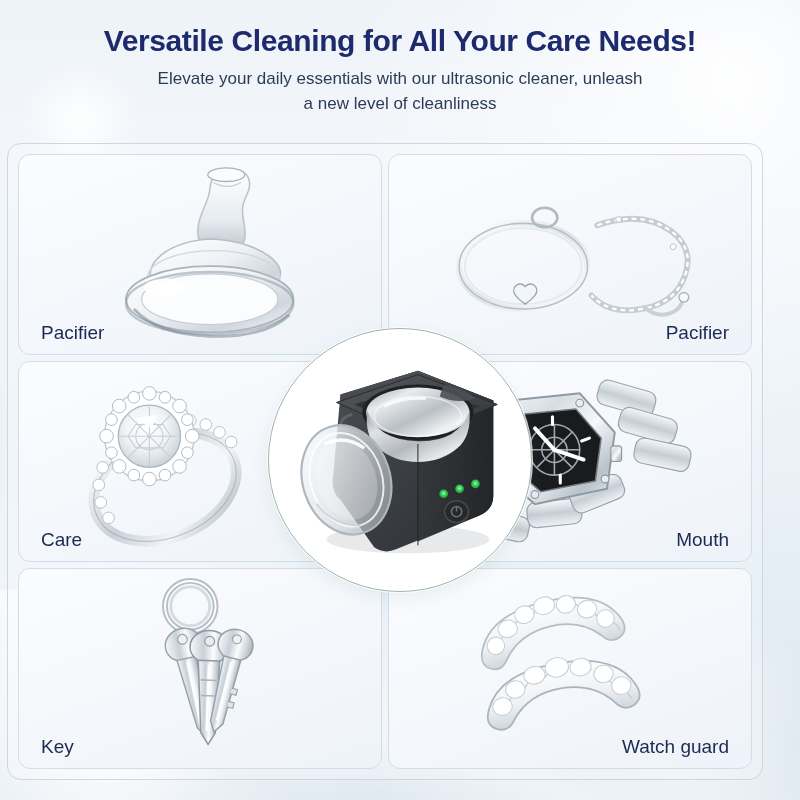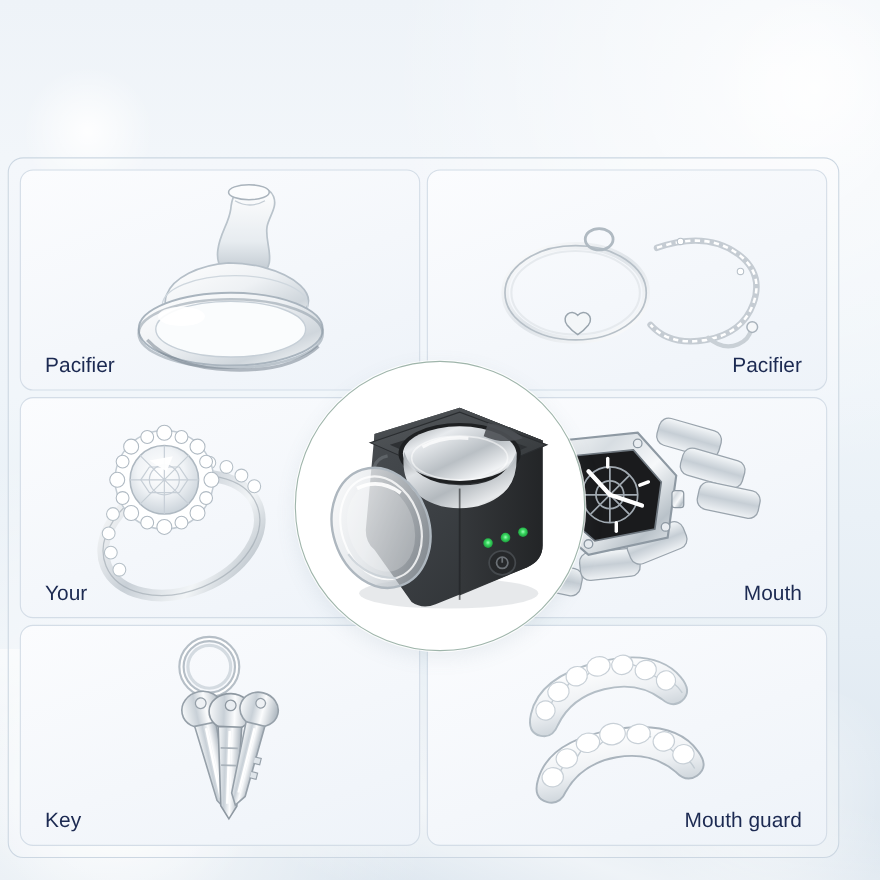--- a/index.html
+++ b/index.html
@@ -102,20 +102,27 @@
 <body>
 
 <div id="stage">
 
   <div class="bloom b1"></div>
   <div class="bloom b2"></div>
   <div class="bloom b3"></div>
   <div class="bloom b4"></div>
   <div class="wave"></div>
 
+  <div class="header">
+    <div class="title">Versatile Cleaning for All Your Care Needs!</div>
+    <div class="subtitle">
+      <div>Elevate your daily essentials with our ultrasonic cleaner, unleash</div>
+      <div>a new level of cleanliness</div>
+    </div>
+  </div>
 
   <div class="panel">
     <div class="grid">
 
       <div class="card">
         <div class="art">
           <svg viewBox="0 0 372 200" preserveAspectRatio="xMidYMid meet">
             <defs>
               <linearGradient id="gl1" x1="0" y1="0" x2="1" y2="1">
                 <stop offset="0%" stop-color="#ffffff"></stop>
@@ -232,21 +239,21 @@
 
             <circle cx="134" cy="74" r="32" fill="url(#gdia)" stroke="#aeb8c1" stroke-width="1.4"></circle>
             <g stroke="#c6ced6" stroke-width="1.1" fill="none">
               <path d="M134 42 L134 106 M102 74 L166 74 M111 51 L157 97 M157 51 L111 97"></path>
               <circle cx="134" cy="74" r="14"></circle>
               <path d="M120 62 L148 62 L156 74 L148 86 L120 86 L112 74 Z"></path>
             </g>
             <path d="M120 56 L142 52 L136 66 Z" fill="#ffffff" opacity="0.95"></path>
           </svg>
         </div>
-        <div class="card-label label-left">Your</div>
+        <div class="card-label label-left">Care</div>
       </div>
 
       <div class="card">
         <div class="art">
           <svg viewBox="0 0 372 200" preserveAspectRatio="xMidYMid meet">
             <defs>
               <linearGradient id="gsteel" x1="0" y1="0" x2="1" y2="1">
                 <stop offset="0%" stop-color="#ffffff"></stop>
                   <stop offset="30%" stop-color="#d7dde2"></stop>
                 <stop offset="55%" stop-color="#f6f8fa"></stop>
@@ -389,21 +396,21 @@
                 <ellipse cx="154" cy="102" rx="11" ry="9"></ellipse>
                 <ellipse cx="202" cy="102" rx="11" ry="9"></ellipse>
                 <ellipse cx="132" cy="113" rx="10" ry="9"></ellipse>
                 <ellipse cx="224" cy="113" rx="10" ry="9"></ellipse>
                 <ellipse cx="116" cy="128" rx="10" ry="9"></ellipse>
                 <ellipse cx="240" cy="128" rx="10" ry="9"></ellipse>
               </g>
             </g>
           </svg>
         </div>
-        <div class="card-label label-right">Mouth guard</div>
+        <div class="card-label label-right">Watch guard</div>
       </div>
 
     </div>
   </div>
 
   <div class="hero">
     <svg viewBox="0 0 264 264" preserveAspectRatio="xMidYMid meet">
       <defs>
         <linearGradient id="gbodyF" x1="0" y1="0" x2="1" y2="1">
           <stop offset="0%" stop-color="#4a4e52"></stop>

